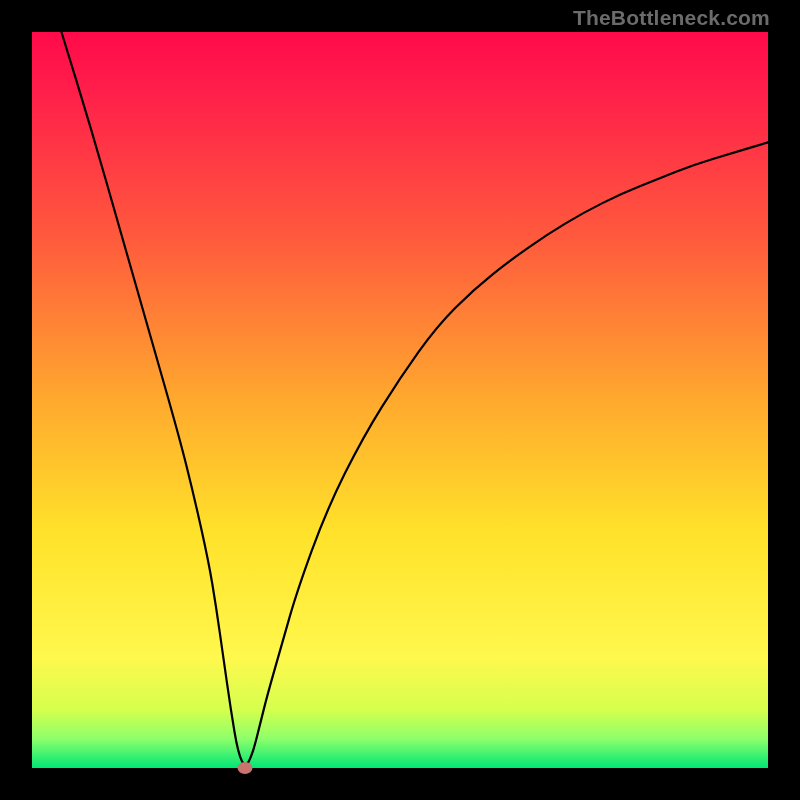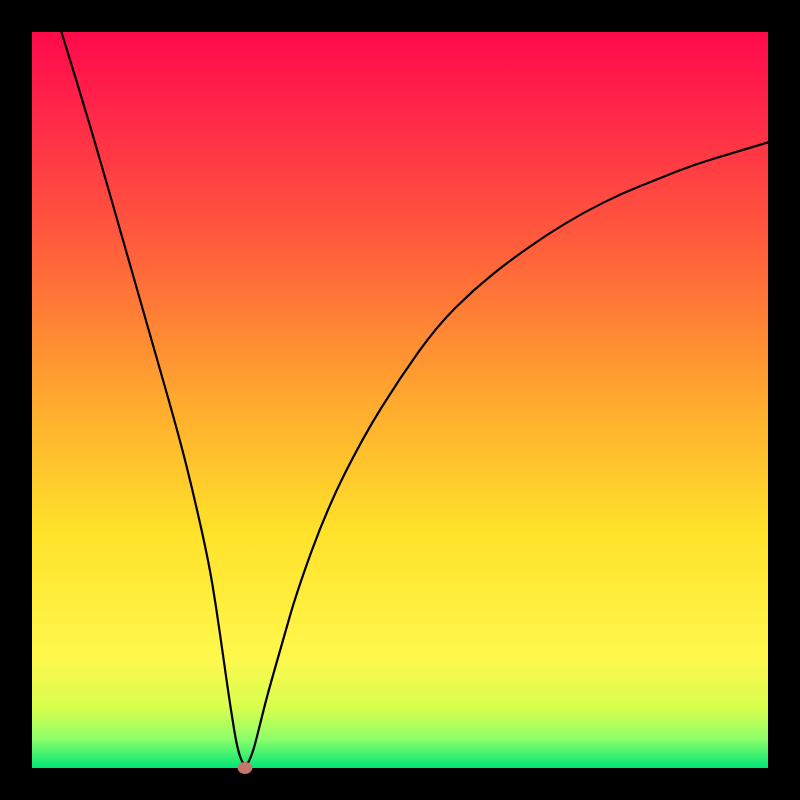--- a/index.html
+++ b/index.html
@@ -55,19 +55,20 @@
     height: 12px;
     background: #c7756e;
     border-radius: 50%;
     transform: translate(-50%, -50%);
   }
 </style>
 </head>
 <body>
 
 <div class="frame">
+  <div class="watermark">TheBottleneck.com</div>
   <div class="plot-area">
     <svg class="curve" viewBox="0 0 736 736" preserveAspectRatio="none">
       <path id="curve-path" fill="none" stroke="#000" stroke-width="2.2" stroke-linejoin="round" stroke-linecap="round" d="M 29.44 0.00 Q 29.44 0.00 44.16 47.84 Q 58.88 95.68 73.60 147.20 Q 88.32 198.72 103.04 250.24 Q 117.76 301.76 132.48 353.28 Q 147.20 404.80 154.56 434.24 Q 161.92 463.68 169.28 496.80 Q 176.64 529.92 180.32 552.00 Q 184.00 574.08 187.68 599.84 Q 191.36 625.60 195.04 651.36 Q 198.72 677.12 202.40 699.20 Q 206.08 721.28 209.76 728.64 Q 213.44 736.00 217.12 728.64 Q 220.80 721.28 224.48 706.56 Q 228.16 691.84 231.84 677.12 Q 235.52 662.40 242.88 636.64 Q 250.24 610.88 257.60 585.12 Q 264.96 559.36 279.68 518.88 Q 294.40 478.40 312.80 441.60 Q 331.20 404.80 349.60 375.36 Q 368.00 345.92 386.40 320.16 Q 404.80 294.40 423.20 276.00 Q 441.60 257.60 460.00 242.88 Q 478.40 228.16 496.80 215.28 Q 515.20 202.40 533.60 191.36 Q 552.00 180.32 570.40 171.12 Q 588.80 161.92 607.20 154.56 Q 625.60 147.20 644.00 139.84 Q 662.40 132.48 680.80 126.96 Q 699.20 121.44 717.60 115.92 T 736.00 110.40"></path>
     </svg>
     <div id="marker" class="marker" style="left: 213.44px; top: 736px; background: rgb(199, 117, 110);"></div>
   </div>
 </div>
 
 </body></html>

